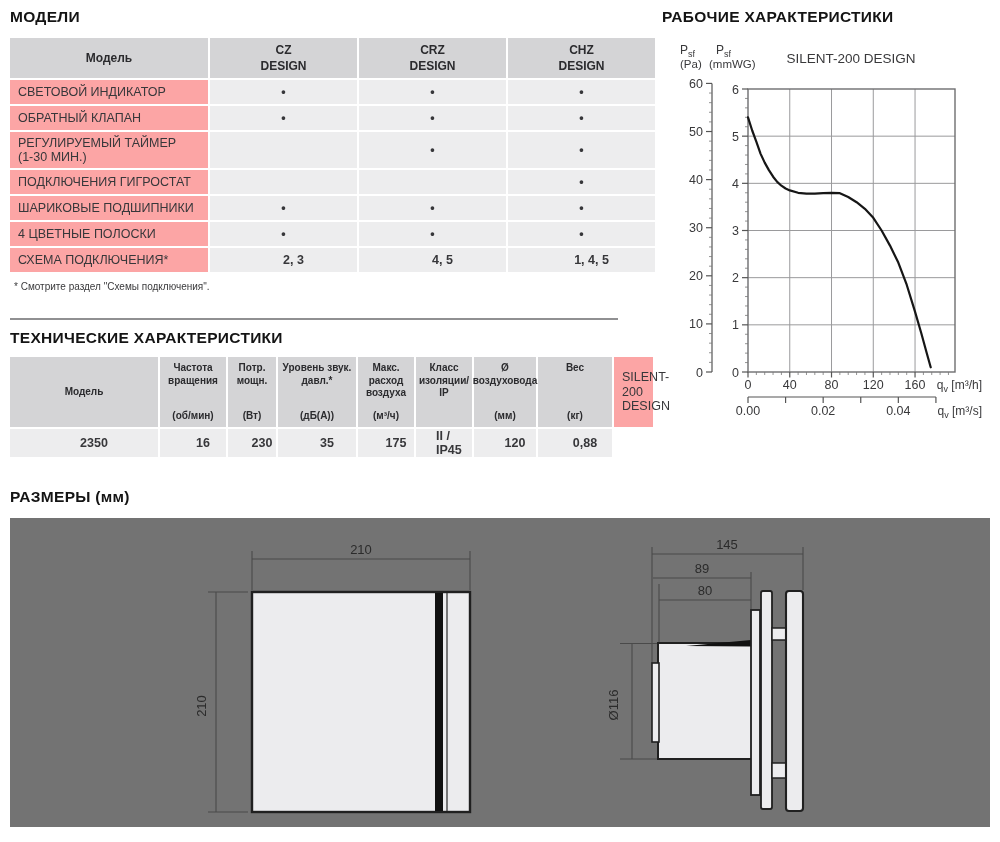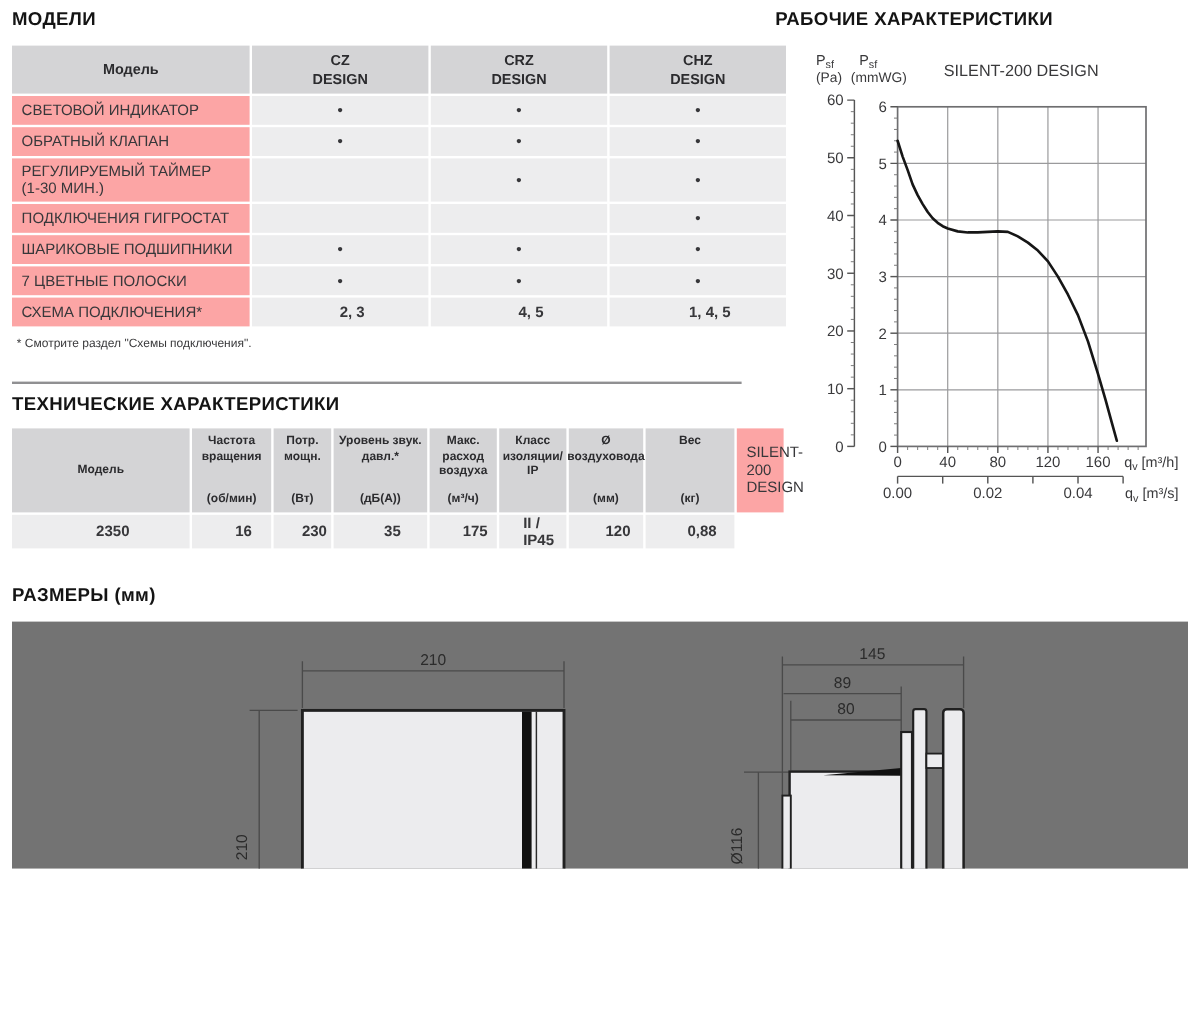--- a/index.html
+++ b/index.html
@@ -1,16 +1,16 @@
 <!DOCTYPE html>
 <html><head>
 <meta charset="utf-8">
 <style>
   html,body{margin:0;padding:0;background:#fff;}
-  .canvas{position:relative;width:1000px;height:724px;background:#fff;
+  .canvas{position:relative;width:1000px;height:842px;background:#fff;
           font-family:"Liberation Sans",sans-serif;color:#222;overflow:hidden;}
   .abs{position:absolute;}
   .heading{font-size:15.5px;font-weight:700;color:#141414;letter-spacing:.3px;}
   .footnote{font-size:10px;color:#3a3a3c;}
   .divider{background:#909092;}
 
   
   .grid-table{display:grid;gap:2px;background:#fff;}
   .cell{display:flex;align-items:center;font-size:12.5px;color:#37373a;}
   .cell.h{background:#d4d4d6;font-weight:700;justify-content:center;text-align:center;
@@ -65,34 +65,34 @@
     <div class="cell lbl">ПОДКЛЮЧЕНИЯ ГИГРОСТАТ</div>
     <div class="cell val"></div>
     <div class="cell val"></div>
     <div class="cell val">•</div>
 
     <div class="cell lbl">ШАРИКОВЫЕ ПОДШИПНИКИ</div>
     <div class="cell val">•</div>
     <div class="cell val">•</div>
     <div class="cell val">•</div>
 
-    <div class="cell lbl">7 ЦВЕТНЫЕ ПОЛОСКИ</div>
+    <div class="cell lbl">4 ЦВЕТНЫЕ ПОЛОСКИ</div>
     <div class="cell val">•</div>
     <div class="cell val">•</div>
     <div class="cell val">•</div>
 
     <div class="cell lbl">СХЕМА ПОДКЛЮЧЕНИЯ*</div>
     <div class="cell val plain">2, 3</div>
     <div class="cell val plain">4, 5</div>
     <div class="cell val plain">1, 4, 5</div>
   </div>
 
   <div class="abs footnote" style="left:14px;top:281px;">* Смотрите раздел "Схемы подключения".</div>
 
-  <div class="abs heading" style="left:646px;top:8px;text-align:center;">РАБОЧИЕ ХАРАКТЕРИСТИКИ</div>
+  <div class="abs heading" style="left:662px;top:8px;text-align:center;">РАБОЧИЕ ХАРАКТЕРИСТИКИ</div>
 
   <div class="abs" style="left:660px;top:38px;width:340px;height:392px;">
     <svg id="perf-chart" width="340" height="392" viewBox="0 0 340 392">
         <line x1="129.76" y1="51" x2="129.76" y2="334" stroke="#9a9a9c" stroke-width="1"></line>
         <line x1="171.52" y1="51" x2="171.52" y2="334" stroke="#9a9a9c" stroke-width="1"></line>
         <line x1="213.28" y1="51" x2="213.28" y2="334" stroke="#9a9a9c" stroke-width="1"></line>
         <line x1="255.04000000000002" y1="51" x2="255.04000000000002" y2="334" stroke="#9a9a9c" stroke-width="1"></line>
         <line x1="88" y1="286.8333333333333" x2="295" y2="286.8333333333333" stroke="#9a9a9c" stroke-width="1"></line>
         <line x1="88" y1="239.66666666666669" x2="295" y2="239.66666666666669" stroke="#9a9a9c" stroke-width="1"></line>
         <line x1="88" y1="192.5" x2="295" y2="192.5" stroke="#9a9a9c" stroke-width="1"></line>

